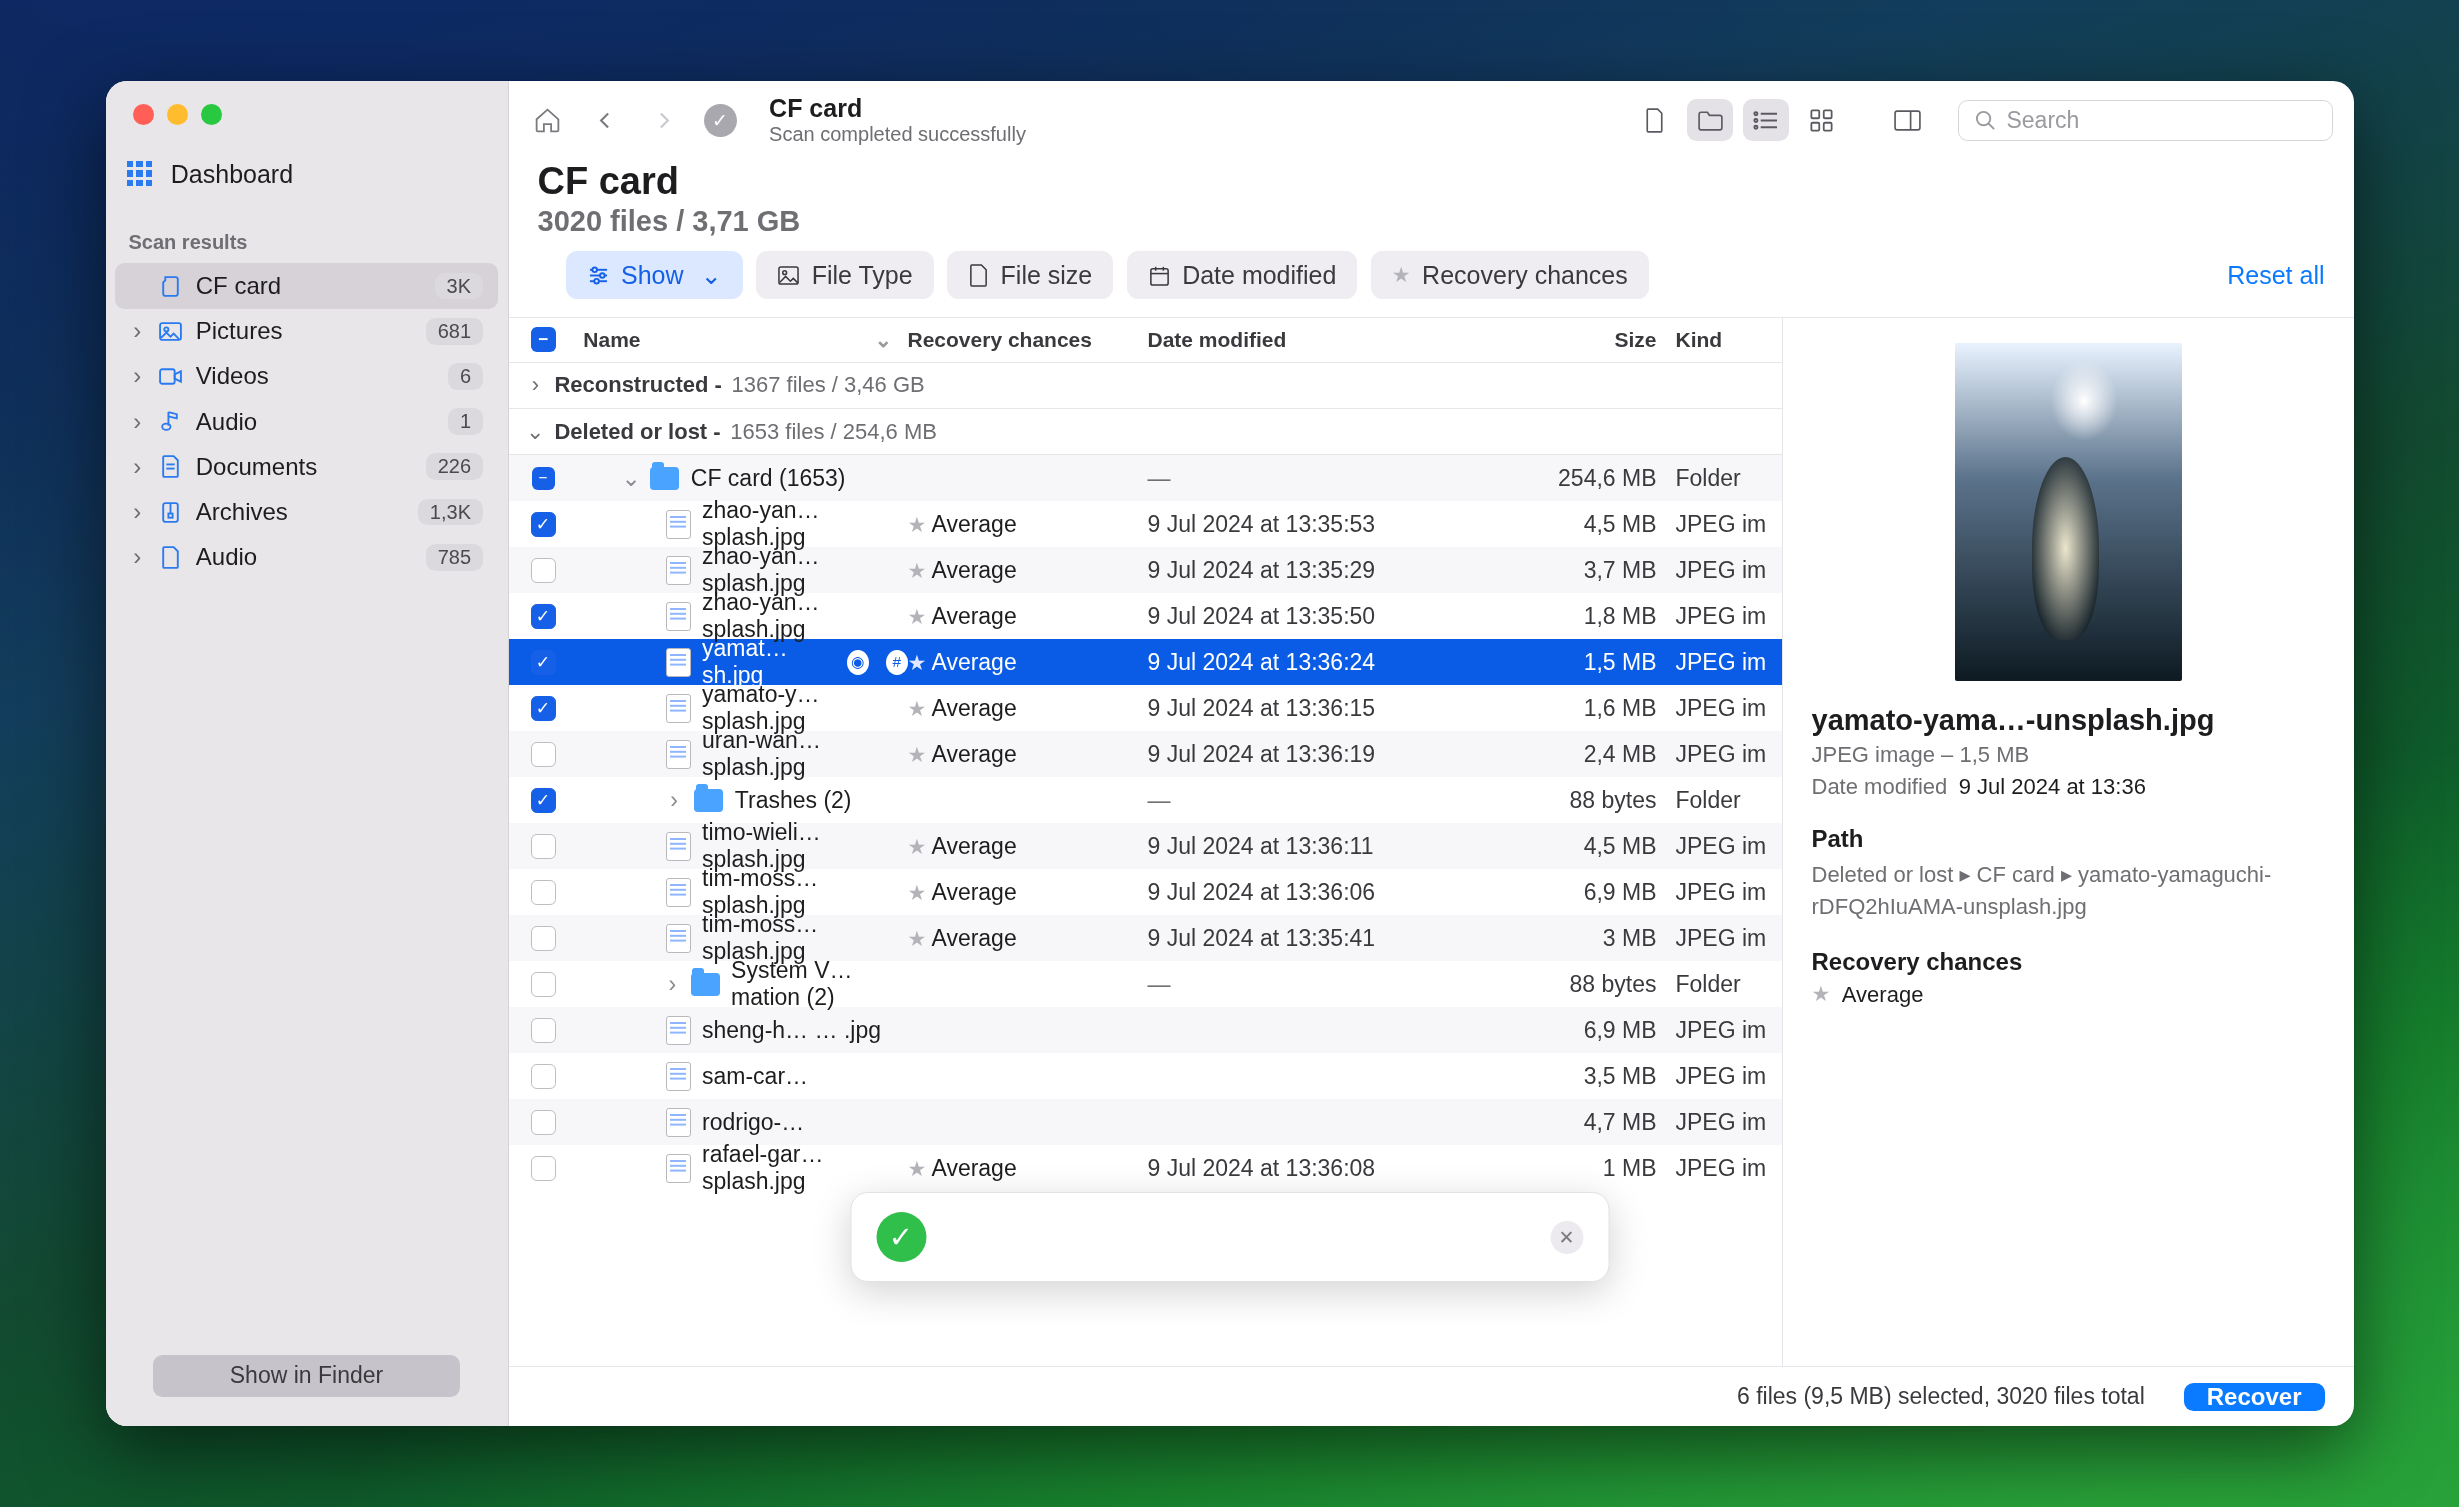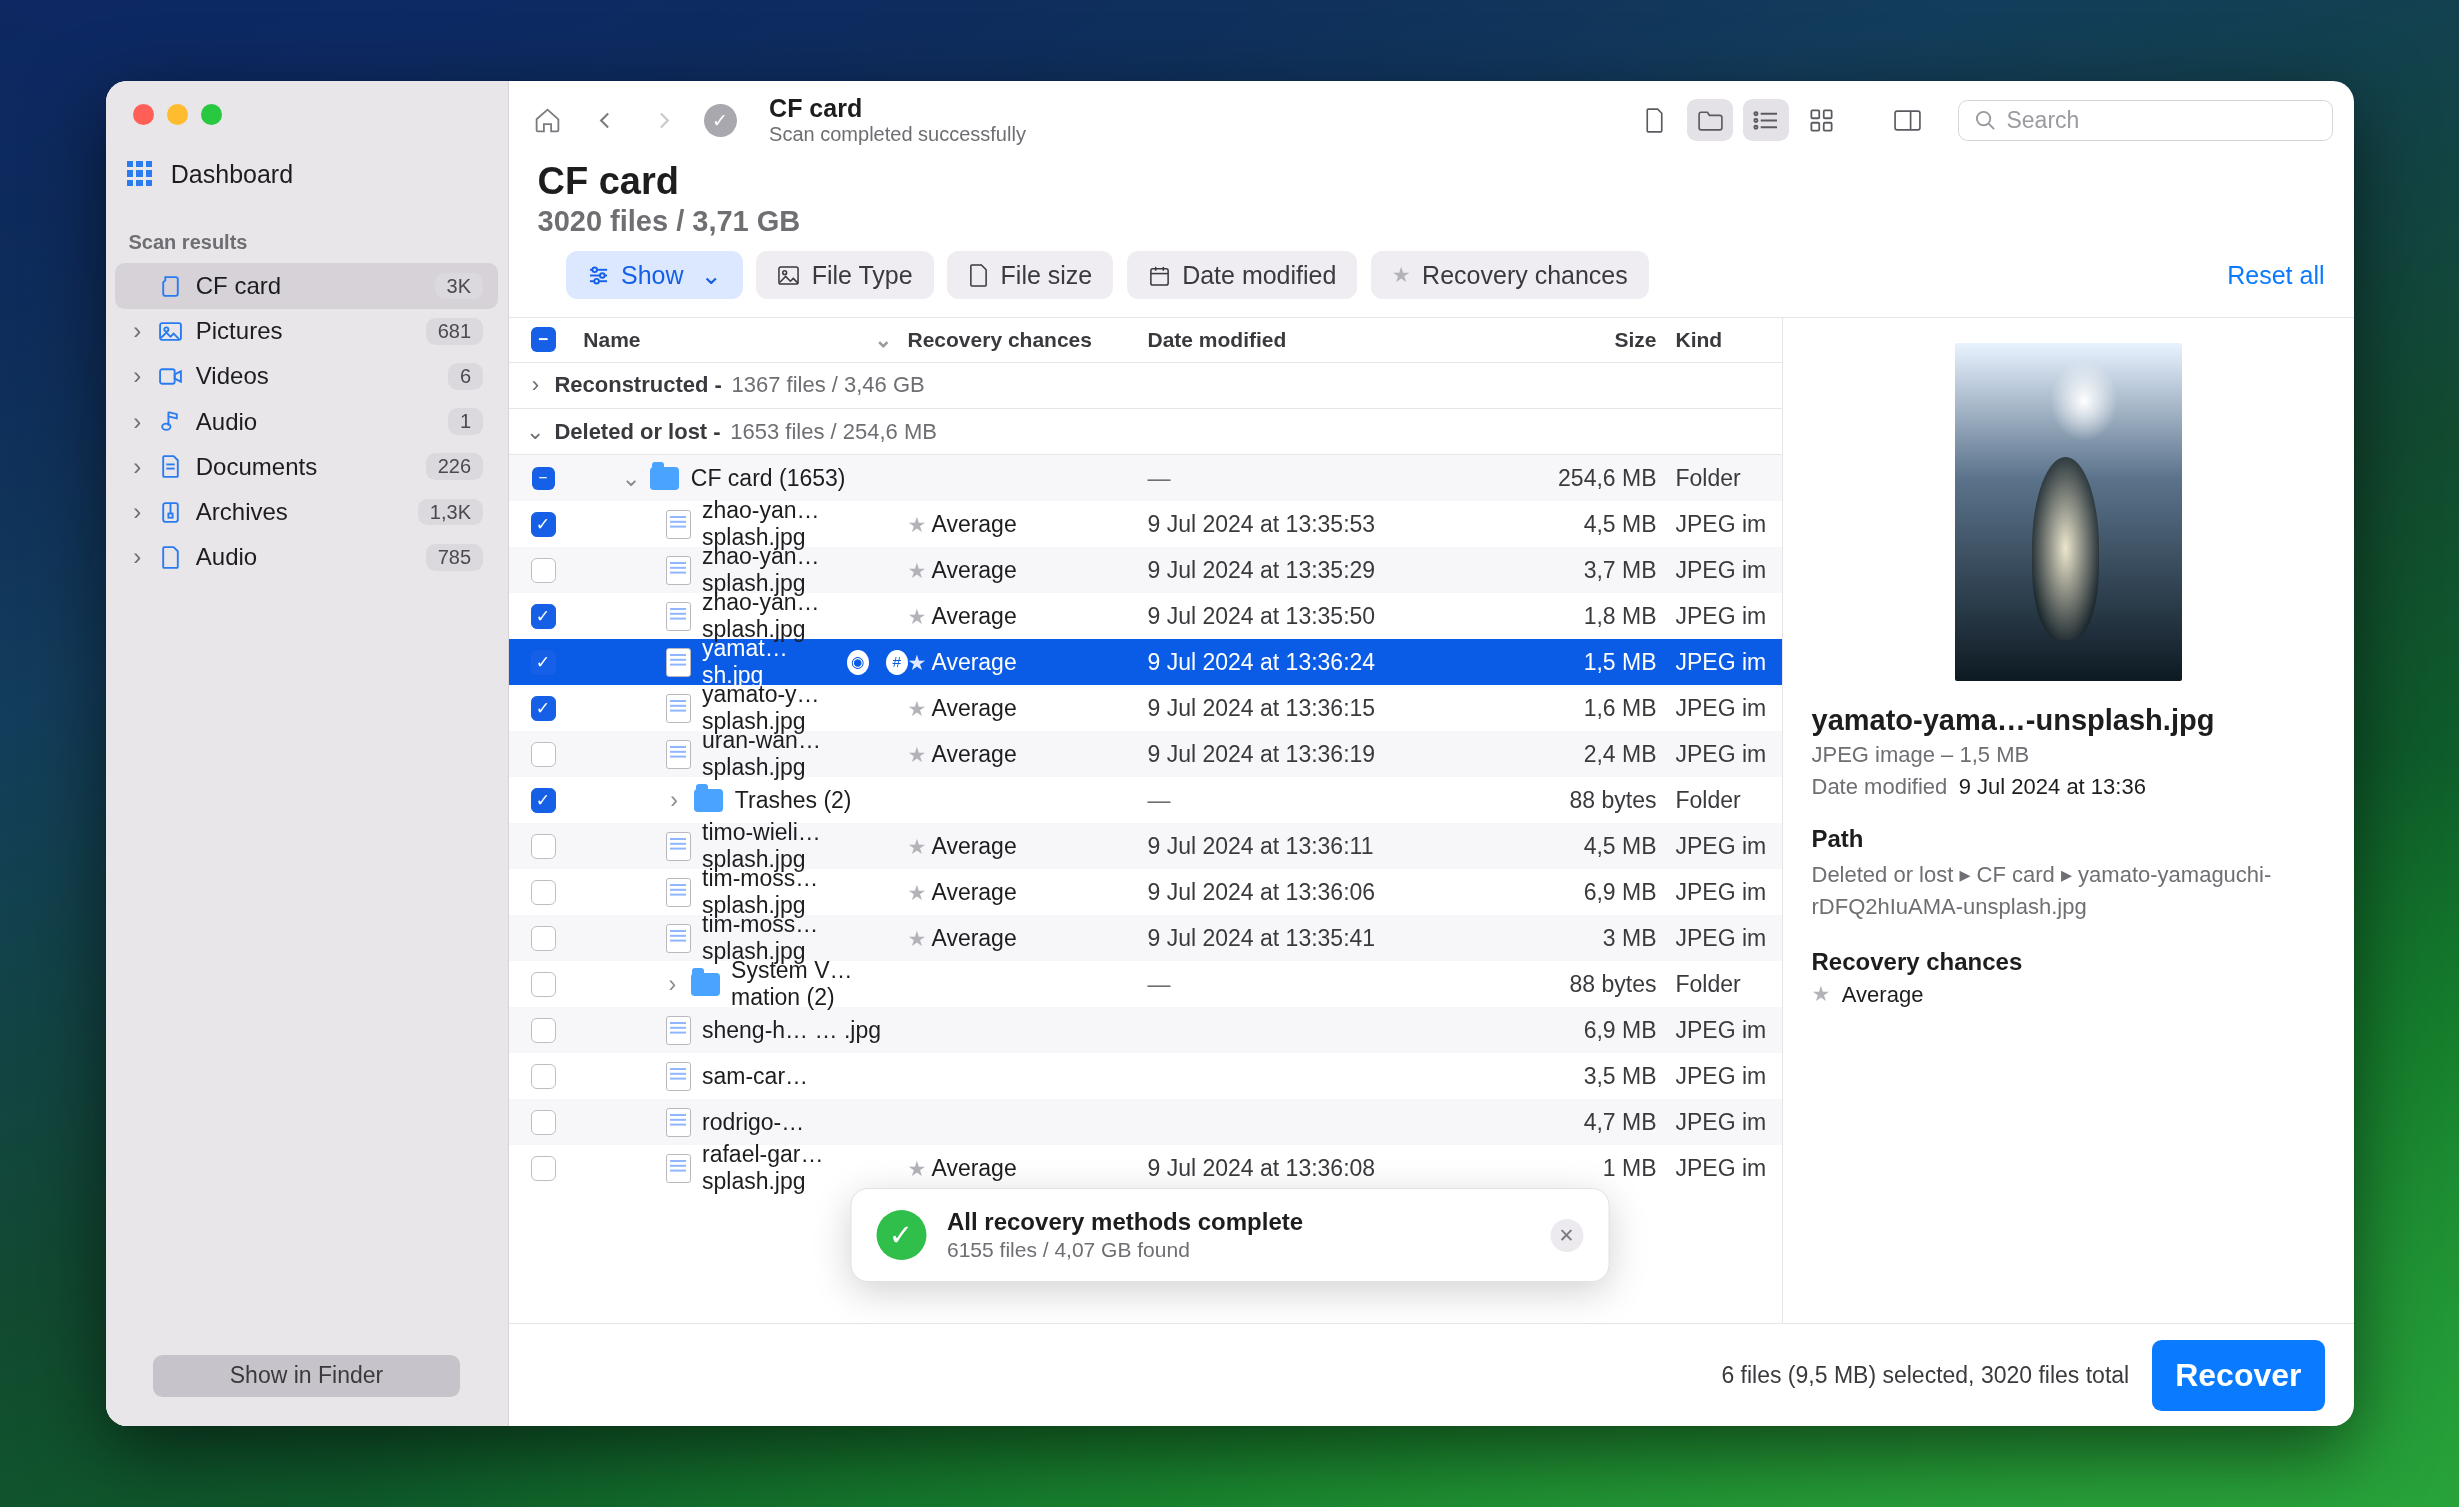--- a/index.html
+++ b/index.html
@@ -134,21 +134,21 @@
   .thumb .flare{position:absolute;top:0;left:36%;width:96px;height:115px;background:radial-gradient(closest-side,#fff,#fff0 70%);}
   .pv-name{font-size:29px;font-weight:800;margin-bottom:5.8px;}
   .pv-meta{font-size:22px;color:var(--txt-dim);margin-bottom:3.8px;}
   .pv-row{display:flex;gap:11.5px;font-size:22px;margin-top:5.8px;}
   .pv-row .k{color:var(--txt-dim);}
   .pv-sec{font-size:24px;font-weight:800;margin-top:25px;margin-bottom:5.8px;}
   .pv-path{font-size:22px;color:var(--txt-dim);line-height:1.45;}
 
   
   .footer{display:flex;align-items:center;justify-content:flex-end;gap:23px;padding:15.4px 29px;border-top:1px solid var(--border);font-size:23px;color:#3a3a3e;}
-  .recover-btn{background:var(--blue);color:#fff;padding:17px 23px;border-radius:9.6px;font-size:32px;font-weight:600;}
+  .recover-btn{background:var(--blue);color:#fff;padding:0 23px;border-radius:9.6px;font-size:24px;font-weight:600;margin-left:16px;}
 
   
   .toast{position:absolute;left:50%;transform:translateX(-50%);bottom:144px;background:#fff;border:1px solid #e2e2e6;border-radius:17.3px;box-shadow:0 9.6px 38px rgba(0,0,0,.18);padding:19px 25px;display:flex;align-items:center;gap:21px;min-width:759px;}
   .toast .ok{width:50px;height:50px;border-radius:50%;background:#2fbf4a;display:flex;align-items:center;justify-content:center;color:#fff;font-size:29px;}
   .toast .txts .t1{font-size:24px;font-weight:700;}
   .toast .txts .t2{font-size:21px;color:var(--txt-dim);margin-top:1.9px;}
   .toast .close{margin-left:auto;width:33px;height:33px;border-radius:50%;background:#eceaee;display:flex;align-items:center;justify-content:center;color:#7a7a80;font-size:19px;}
   .rows-container{position:relative;}
   svg { display:block; }
 </style>
@@ -620,24 +620,20 @@
               </div>
               <div class="col-rec"><span class="star">★</span> <span>Average</span></div>
               <div class="col-date">9 Jul 2024 at 13:36:08</div>
               <div class="col-size">1 MB</div>
               <div class="col-kind">JPEG im</div>
             </div>
           </div>
 
         <div class="toast">
           <div class="ok">✓</div>
-          <div class="txts">
-            <div class="t1">All recovery methods complete</div>
-            <div class="t2">6155 files / 4,07 GB found</div>
-          </div>
           <div class="close">✕</div>
         </div>
       </div>
 
       <div class="preview">
         <div class="thumb">
             <div class="flare"></div>
           </div>
         <div class="pv-name">yamato-yama…-unsplash.jpg</div>
         <div class="pv-meta">JPEG image – 1,5 MB</div>

